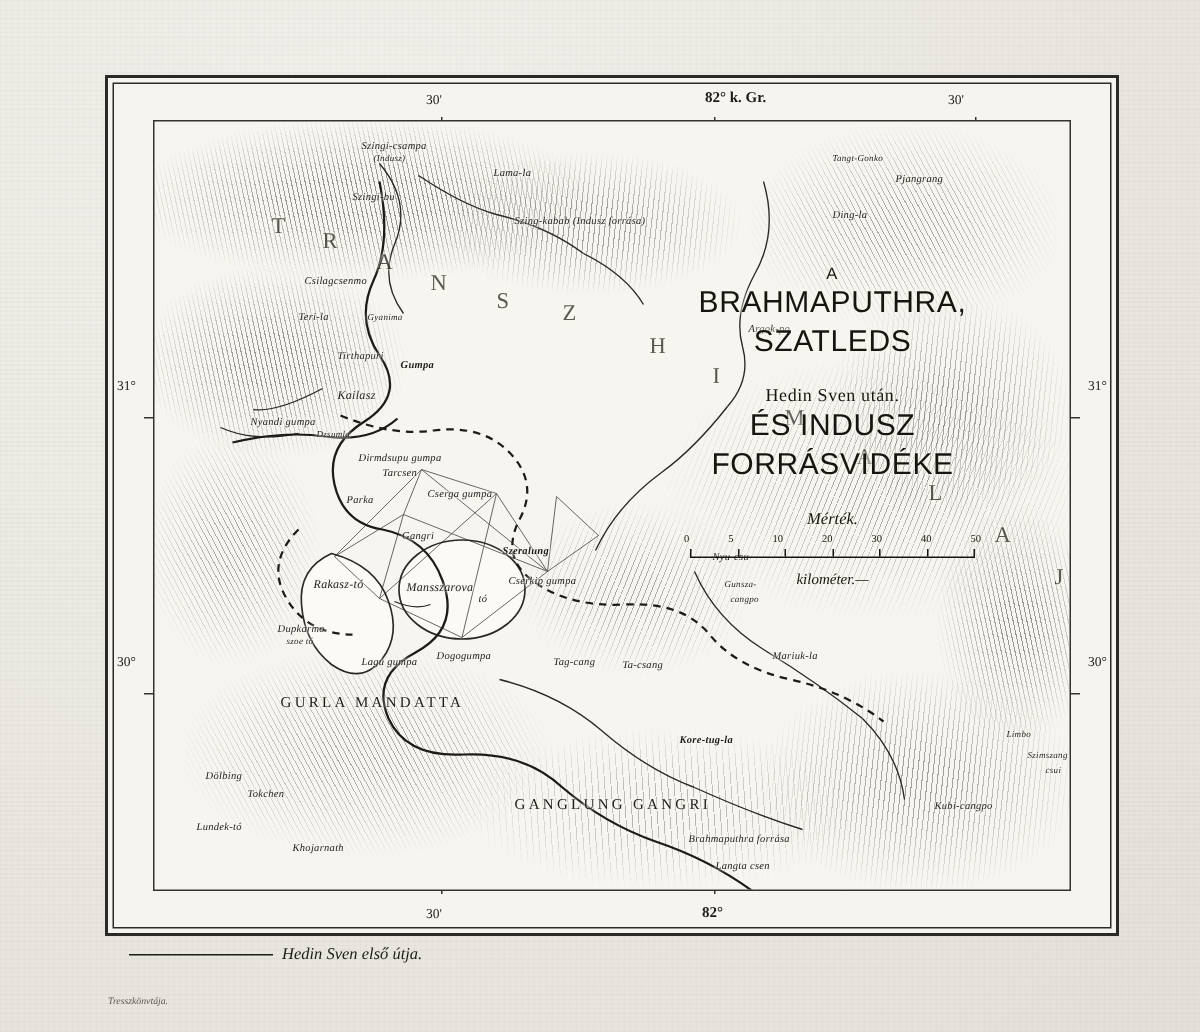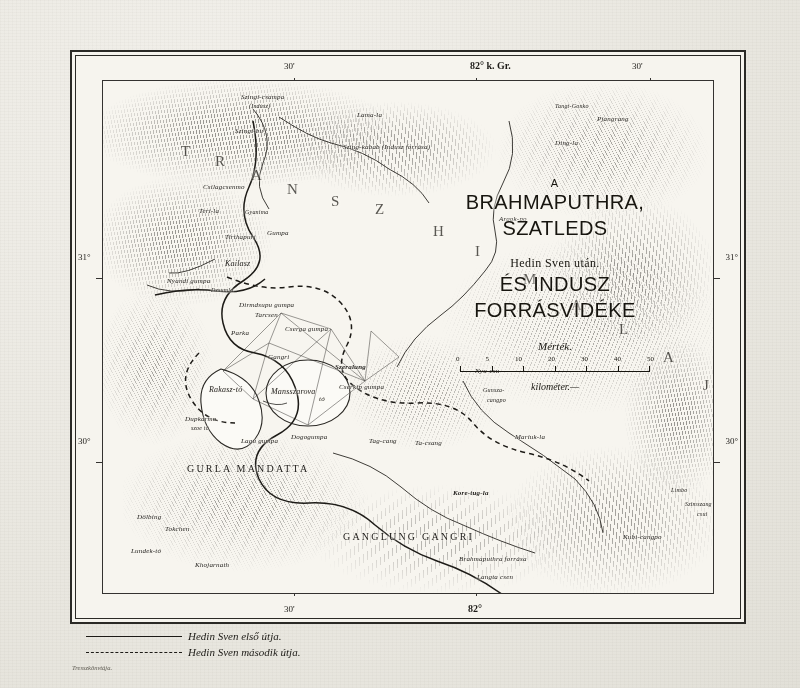--- a/index.html
+++ b/index.html
@@ -278,40 +278,40 @@
         <g stroke="#1d1b17" stroke-width="1.5" fill="none" stroke-dasharray="5 4">
           <path d="M124 196 q34 14 62 10 q32 -4 50 14 q20 20 8 44 q-14 26 8 42 q24 18 62 16 q38 -2 56 20 q18 22 54 30 q36 8 62 28"></path>
           <path d="M96 272 q-22 22 -8 46 q14 24 44 24"></path>
         </g>
       </svg>
 
       <div id="labels">
           <div class="lbl s7" style="left: 138px; top: 12px;">Szingi-csampa</div>
           <div class="lbl s6" style="left: 146px; top: 22px;">(Indusz)</div>
           <div class="lbl s7" style="left: 132px; top: 46px;">Szingi-bu</div>
-          <div class="lbl s7" style="left: 226px; top: 30px; margin-left: 28px;">Lama-la</div>
+          <div class="lbl s7" style="left: 226px; top: 30px;">Lama-la</div>
           <div class="lbl s7" style="left: 240px; top: 62px;">Szing-kabab (Indusz forrása)</div>
           <div class="lbl big" style="left: 78px; top: 62px;">T</div>
           <div class="lbl big" style="left: 112px; top: 72px;">R</div>
           <div class="lbl big" style="left: 148px; top: 86px;">A</div>
           <div class="lbl big" style="left: 184px; top: 100px;">N</div>
           <div class="lbl big" style="left: 228px; top: 112px;">S</div>
           <div class="lbl big" style="left: 272px; top: 120px;">Z</div>
           <div class="lbl big" style="left: 330px; top: 142px;">H</div>
           <div class="lbl big" style="left: 372px; top: 162px;">I</div>
           <div class="lbl big" style="left: 420px; top: 190px;">M</div>
           <div class="lbl big" style="left: 468px; top: 216px;">A</div>
           <div class="lbl big" style="left: 516px; top: 240px;">L</div>
           <div class="lbl big" style="left: 560px; top: 268px;">A</div>
           <div class="lbl big" style="left: 600px; top: 296px;">J</div>
           <div class="lbl s7" style="left: 100px; top: 102px;">Csilagcsenmo</div>
           <div class="lbl s7" style="left: 96px; top: 126px;">Teri-la</div>
           <div class="lbl s6" style="left: 142px; top: 128px;">Gyanima</div>
           <div class="lbl s7" style="left: 122px; top: 152px;">Tirthapuri</div>
-          <div class="lbl s7" style="left: 164px; top: 148px;">Gumpa</div>
+          <div class="lbl s7" style="left: 164px; top: 158px; font-weight: bold;">Gumpa</div>
           <div class="lbl s8" style="left: 122px; top: 178px;">Kailasz</div>
           <div class="lbl s7" style="left: 64px; top: 196px;">Nyandi gumpa</div>
           <div class="lbl s6" style="left: 108px; top: 206px;">Dzsumla</div>
           <div class="lbl s7" style="left: 136px; top: 220px;">Dirmdsupu gumpa</div>
           <div class="lbl s7" style="left: 152px; top: 230px;">Tarcsen</div>
           <div class="lbl s7" style="left: 128px; top: 248px;">Parka</div>
           <div class="lbl s7" style="left: 182px; top: 244px;">Cserga gumpa</div>
           <div class="lbl s7" style="left: 154px; top: 272px; margin-left: 11px;">Gangri</div>
           <div class="lbl s7" style="left: 232px; top: 282px; font-weight: bold;">Szeralung</div>
           <div class="lbl s8" style="left: 168px; top: 306px;">Mansszarova</div>
@@ -380,20 +380,16 @@
       </div>
 
     </div>
   </div>
 
   <div id="legend">
     <div class="leg-row">
       <div class="leg-line solid"></div>
       <span>Hedin Sven első útja.</span>
     </div>
-    <div class="leg-row">
-      <div class="leg-line dashed"></div>
-      <span>Hedin Sven második útja.</span>
-    </div>
   </div>
 
   <div id="credit">Tresszkönvtája.</div>
 </div>
 
 </body></html>

